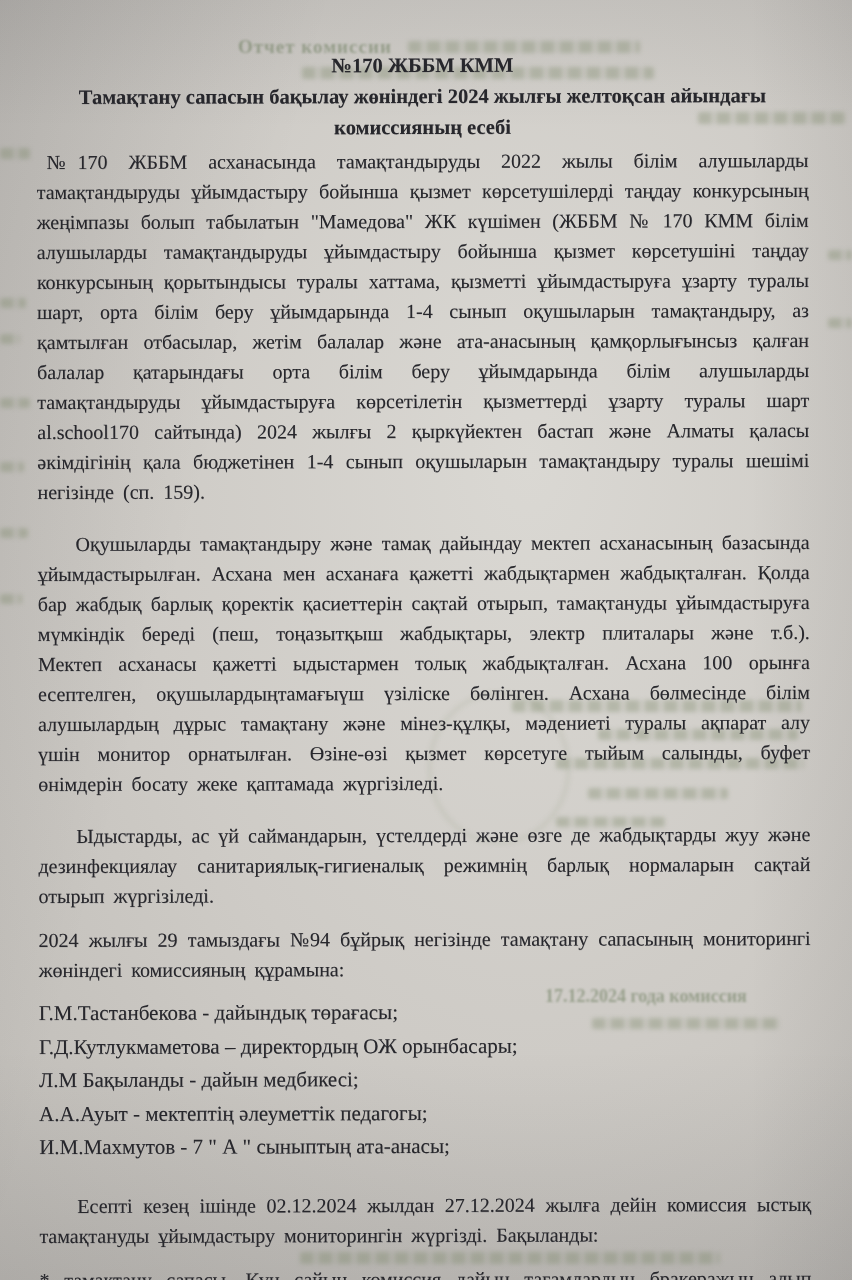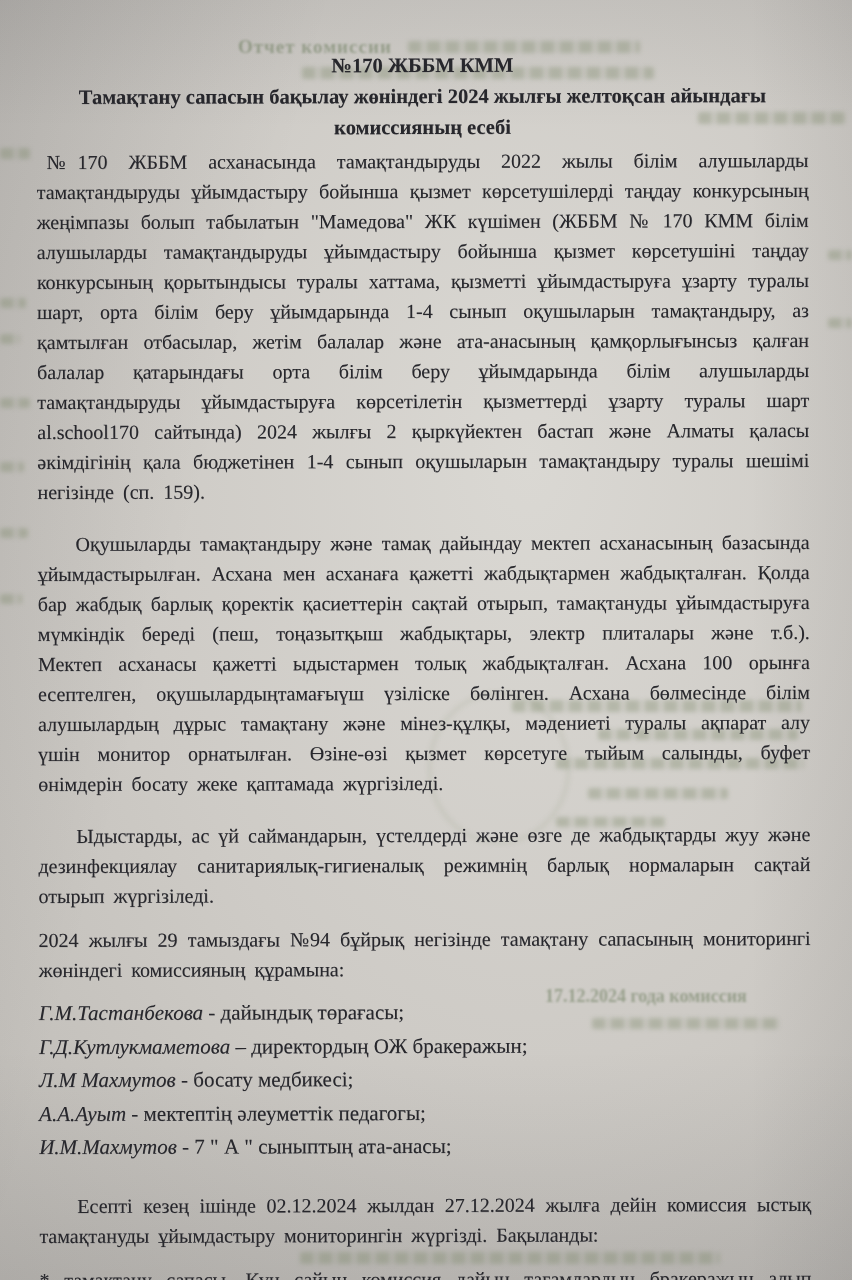--- a/index.html
+++ b/index.html
@@ -28,21 +28,21 @@
   }
   .p{
     text-align:justify;font-size:20px;line-height:30px;
     margin:0 0 22px 0;word-spacing:4px;
   }
   .ind{text-indent:38px;}
   .ind-sm{text-indent:10px;}
   .p-tight{margin-bottom:14px;}
   .p-list-head{margin-bottom:12px;}
   .commission{font-size:21px;line-height:33.5px;margin:0 0 26px 0;}
-  .nm{font-style:italic;}
+  .nm{}
   .p-last{margin-bottom:0;}
   
   .bt-text{
     position:absolute;color:rgba(108,124,92,0.55);
     font-weight:bold;filter:blur(1.2px);white-space:nowrap;
   }
   .smudge{
     position:absolute;border-radius:3px;filter:blur(2.2px);
     background:repeating-linear-gradient(90deg,
       rgba(122,134,102,0.34) 0px, rgba(122,134,102,0.34) 13px,
@@ -94,22 +94,22 @@
     <p class="p ind-sm">№170 ЖББМ асханасында тамақтандыруды 2022 жылы білім алушыларды тамақтандыруды ұйымдастыру бойынша қызмет көрсетушілерді таңдау конкурсының жеңімпазы болып табылатын "Мамедова" ЖК күшімен (ЖББМ № 170 КММ білім алушыларды тамақтандыруды ұйымдастыру бойынша қызмет көрсетушіні таңдау конкурсының қорытындысы туралы хаттама, қызметті ұйымдастыруға ұзарту туралы шарт, орта білім беру ұйымдарында 1-4 сынып оқушыларын тамақтандыру, аз қамтылған отбасылар, жетім балалар және ата-анасының қамқорлығынсыз қалған балалар қатарындағы орта білім беру ұйымдарында білім алушыларды тамақтандыруды ұйымдастыруға көрсетілетін қызметтерді ұзарту туралы шарт al.school170 сайтында) 2024 жылғы 2 қыркүйектен бастап және Алматы қаласы әкімдігінің қала бюджетінен 1-4 сынып оқушыларын тамақтандыру туралы шешімі негізінде (сп. 159).</p>
 
     <p class="p ind">Оқушыларды тамақтандыру және тамақ дайындау мектеп асханасының базасында ұйымдастырылған. Асхана мен асханаға қажетті жабдықтармен жабдықталған. Қолда бар жабдық барлық қоректік қасиеттерін сақтай отырып, тамақтануды ұйымдастыруға мүмкіндік береді (пеш, тоңазытқыш жабдықтары, электр плиталары және т.б.). Мектеп асханасы қажетті ыдыстармен толық жабдықталған. Асхана 100 орынға есептелген, оқушылардыңтамағыүш үзіліске бөлінген. Асхана бөлмесінде білім алушылардың дұрыс тамақтану және мінез-құлқы, мәдениеті туралы ақпарат алу үшін монитор орнатылған. Өзіне-өзі қызмет көрсетуге тыйым салынды, буфет өнімдерін босату жеке қаптамада жүргізіледі.</p>
 
     <p class="p ind p-tight">Ыдыстарды, ас үй саймандарын, үстелдерді және өзге де жабдықтарды жуу және дезинфекциялау санитариялық-гигиеналық режимнің барлық нормаларын сақтай отырып жүргізіледі.</p>
 
     <p class="p p-list-head">2024 жылғы 29 тамыздағы №94 бұйрық негізінде тамақтану сапасының мониторингі жөніндегі комиссияның құрамына:</p>
 
     <div class="commission">
       <div><span class="nm">Г.М.Тастанбекова</span><span> - дайындық төрағасы;</span></div>
-      <div><span class="nm">Г.Д.Кутлукмаметова</span><span> – директордың ОЖ бракеражын;</span></div>
-      <div><span class="nm">Л.М Махмутов</span><span> - босату медбикесі;</span></div>
+      <div><span class="nm">Г.Д.Кутлукмаметова</span><span> – директордың ОЖ орынбасары;</span></div>
+      <div><span class="nm">Л.М Бақыланды</span><span> - дайын медбикесі;</span></div>
       <div><span class="nm">А.А.Ауыт</span><span> - мектептің әлеуметтік педагогы;</span></div>
       <div><span class="nm">И.М.Махмутов</span><span> - 7 " А " сыныптың ата-анасы;</span></div>
     </div>
 
     <p class="p ind p-tight">Есепті кезең ішінде 02.12.2024 жылдан 27.12.2024 жылға дейін комиссия ыстық тамақтануды ұйымдастыру мониторингін жүргізді. Бақыланды:</p>
 
     <p class="p p-last">* тамақтану сапасы. Күн сайын комиссия дайын тағамдардың бракеражын алып тастады, дайын тағамдардың органолептикалық бағасы мен дайындық дәрежесін берді: дәмі, иісі, консистенциясы әрқашан нормаға сәйкес келді. Мектеп асханасындағы тамақтану мониторингі журналында жазбалар жасалды;</p>
 
   </div>
 </div>

